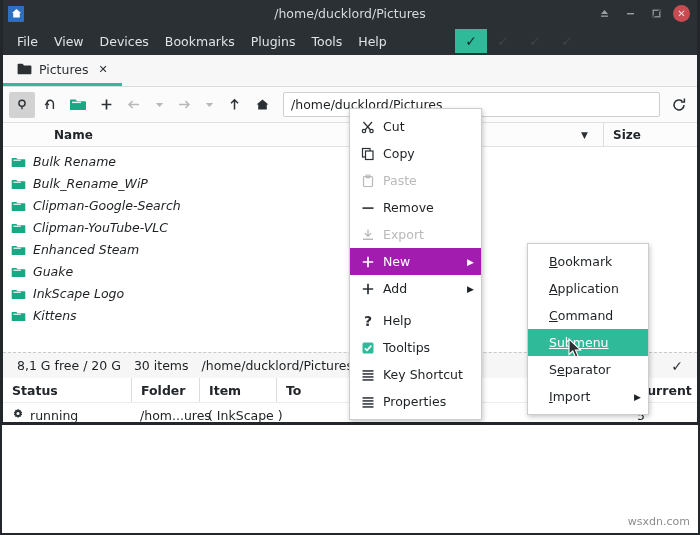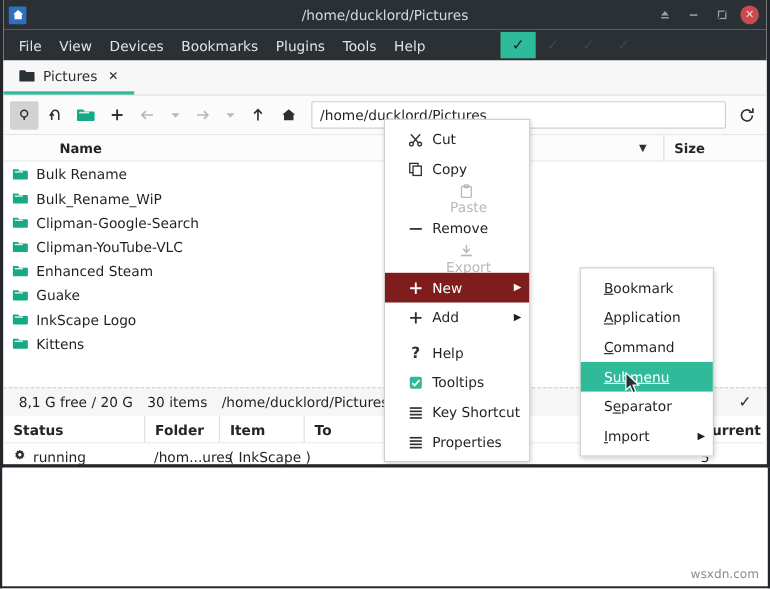--- a/index.html
+++ b/index.html
@@ -182,25 +182,26 @@
 
   
   #filelist {
     background: #ffffff;
     height: 205px;
     overflow: hidden;
     position: relative;
   }
   .file-row {
     height: 22px;
-    display: flex; align-items: center;
+    display: flex; align-items: flex-end;
     gap: 7px;
     padding-left: 8px;
     font-size: 12.5px;
     color: #1d2124;
+    font-style: italic;
   }
   .folder-ico { width: 15px; height: 13px; flex: none; }
 
   
   #statusline {
     height: 25px;
     background: #f6f6f6;
     border-top: 1px dashed #c9c9c9;
     display: flex;
     align-items: center;
@@ -255,33 +256,33 @@
     border: 1px solid #cdcdcd;
     box-shadow: 1px 2px 5px rgba(0,0,0,0.22);
     padding: 4px 0;
     z-index: 40;
   }
   .ctx-item {
     height: 27px;
     display: flex; align-items: center;
     font-size: 12.5px;
     color: #1d2124;
-    padding-left: 17px;
+    padding-left: 7px;
     position: relative;
     text-align: center;
   }
   .ctx-item .ci {
     width: 22px;
     display: flex; align-items: center; justify-content: center;
     flex: none;
     color: #2b3035;
   }
   .ctx-item .clabel { margin-left: 4px; }
-  .ctx-item.disabled, .ctx-item.disabled .ci { color: #b9b9b9; flex-direction: column; }
-  .ctx-item.sel { background: #7f1d1d; color: #ffffff; }
+  .ctx-item.disabled, .ctx-item.disabled .ci { color: #b9b9b9; }
+  .ctx-item.sel { background: #a21caf; color: #ffffff; }
   .ctx-item.sel .ci { color: #ffffff; }
   .ctx-arrow {
     position: absolute; right: 7px;
     font-size: 9px;
   }
   .ctx-gap { height: 5px; }
 
   
   #sub-menu {
     position: absolute;

